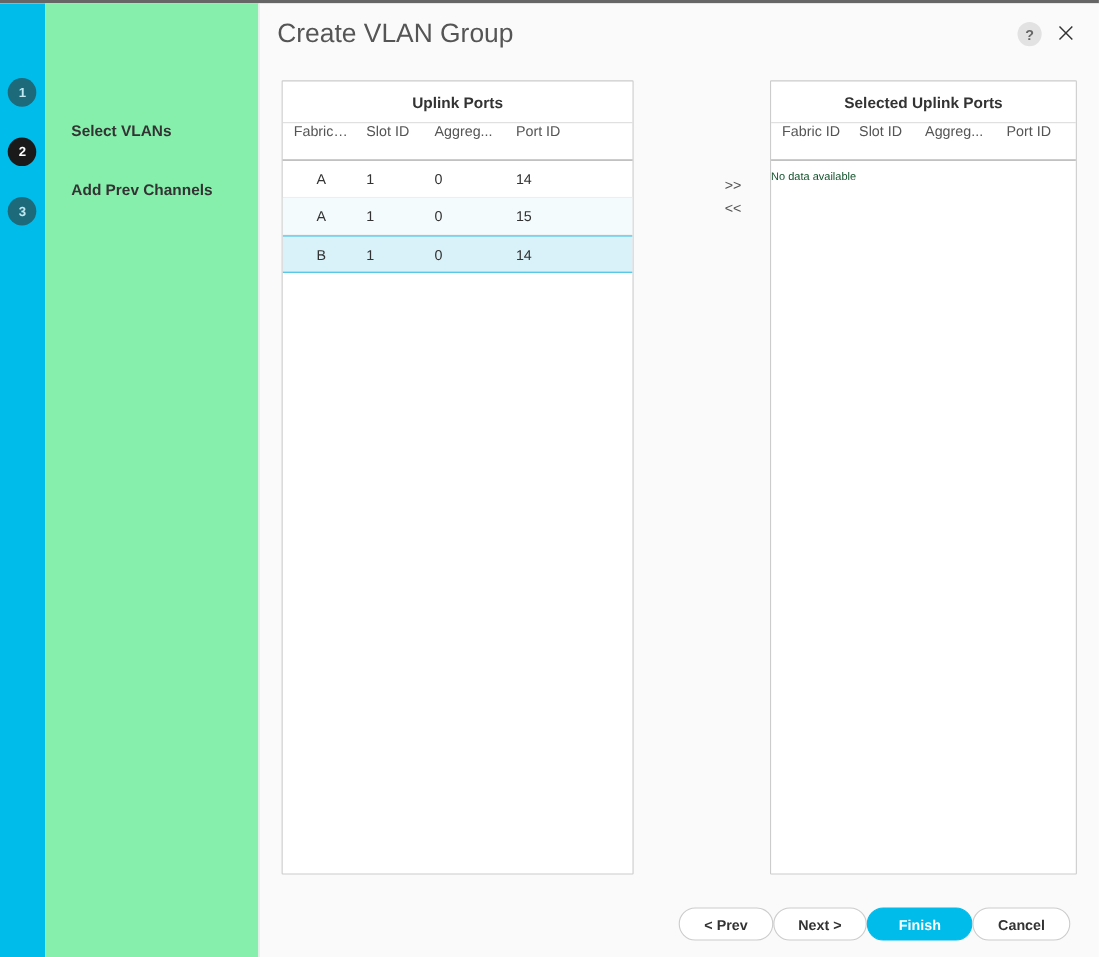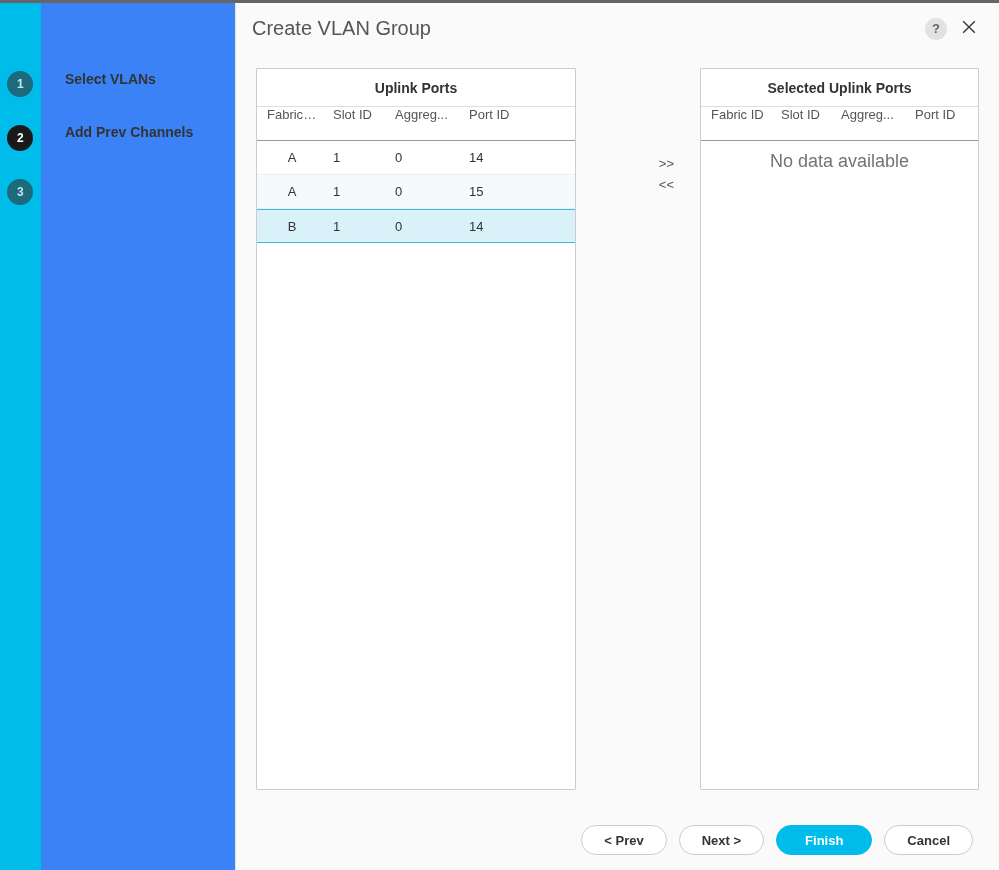--- a/index.html
+++ b/index.html
@@ -31,22 +31,22 @@
       border-radius: 50%;
       display: flex; align-items: center; justify-content: center;
       font-size: 12px; font-weight: 600;
       background: #1d6a7a;
       color: #bfe8f1;
       cursor: pointer;
     }
     .step-circle.active { background: #1a1a1a; color: #fff; }
     .step-labels {
       width: 228px;
-      background: #3b82f6;
-      padding-top: 56px;
+      background: #86efac;
+      padding-top: 96px;
     }
     .step-label {
       height: 40px;
       display: flex;
       align-items: center;
       padding-left: 24px;
       font-size: 14px;
       font-weight: 600;
       color: #333;
       margin-bottom: 13px;
@@ -63,21 +63,21 @@
       display: flex;
       flex-direction: column;
     }
     .header {
       display: flex;
       align-items: center;
       justify-content: space-between;
       padding: 14px 20px 14px 16px;
     }
     .title {
-      font-size: 20px;
+      font-size: 24px;
       font-weight: 400;
       color: #555;
     }
     .header-icons { display: flex; align-items: center; gap: 12px; }
     .help-icon {
       width: 22px; height: 22px; border-radius: 50%;
       background: #e2e2e2; color: #666;
       display: flex; align-items: center; justify-content: center;
       font-size: 13px; font-weight: 700;
       cursor: pointer;
@@ -133,42 +133,41 @@
       border-bottom: 1px solid #eee;
       cursor: pointer;
     }
     .data-row.sel-a { background: #f3fbfd; }
     .data-row.sel-b {
       background: #d9f1f8;
       border-top: 1px solid #39bde3;
       border-bottom: 1px solid #39bde3;
     }
     .no-data {
-      text-align: center; color: #737373;
-      padding-top: 10px; font-size: 18px;
+      text-align: left; color: #14532d;
+      padding-top: 10px; font-size: 10px;
     }
 
     .xfer {
       width: 122px;
       display: flex; flex-direction: column;
       align-items: flex-end;
       padding-top: 88px;
       padding-right: 24px;
       gap: 6px;
     }
     .xfer-btn { font-size: 13px; color: #555; cursor: pointer; }
 
     .spacer { width: 2px; }
 
     .footer {
       height: 60px;
       display: flex;
       align-items: center;
       justify-content: flex-end;
-      gap: 12px;
       padding-right: 26px;
     }
     .btn {
       height: 30px;
       padding: 0 22px;
       border-radius: 15px;
       border: 1px solid #ccc;
       background: #fff;
       font-size: 13px;
       font-weight: 600;

